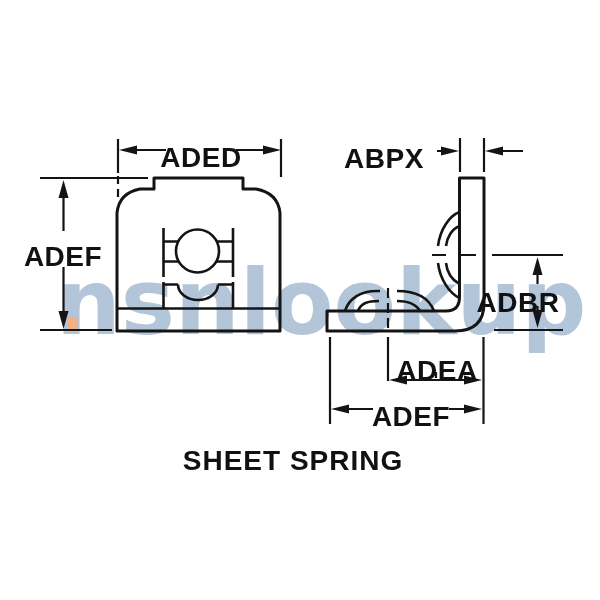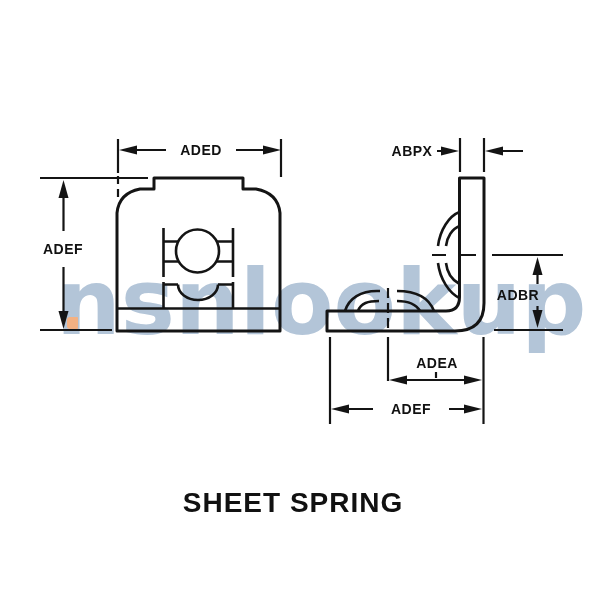--- a/index.html
+++ b/index.html
@@ -5,24 +5,24 @@
   html,body{margin:0;padding:0;background:#fff;}
   #stage{position:relative;width:600px;height:600px;background:#ffffff;overflow:hidden;
          font-family:"Liberation Sans","DejaVu Sans",sans-serif;}
   #watermark{position:absolute;left:56px;top:257px;font-size:91px;line-height:1;
              font-weight:700;color:#b3c5d8;letter-spacing:0px;white-space:nowrap;z-index:1;
              font-family:"DejaVu Sans","Liberation Sans",sans-serif;}
   #wm-accent{position:absolute;left:67px;top:317px;width:11px;height:12px;
              background:#f3b183;border-radius:3px 1px 1px 3px;z-index:1;}
   svg#linework{position:absolute;left:0;top:0;z-index:2;}
   .dim-label{position:absolute;transform:translate(-50%,-50%);font-weight:700;
-             font-size:14px;color:#111;letter-spacing:0.5px;white-space:nowrap;z-index:3;}
+             font-size:28px;color:#111;letter-spacing:0.5px;white-space:nowrap;z-index:3;margin-top:8px;}
   #drawing-title{position:absolute;left:293px;top:461px;transform:translate(-50%,-50%);
              font-weight:700;font-size:28px;color:#111;letter-spacing:1px;
-             white-space:nowrap;z-index:3;margin-top:42px;}
+             white-space:nowrap;z-index:3;}
   path,line,circle{fill:none;stroke:#141414;}
   .outline{stroke-width:3;stroke-linejoin:round;}
   .detail{stroke-width:2.6;}
   .dim{stroke-width:2.2;}
   .arrow{fill:#141414;stroke:none;}
 </style>
 </head>
 <body>
 
 <div id="stage">
@@ -106,19 +106,19 @@
 
       <path class="dim" d="M330,337 V424"></path>
       <path class="dim" d="M348,409 H373 M449,409 H465"></path>
       <polygon class="arrow" points="331,409 349,404.5 349,413.5"></polygon>
       <polygon class="arrow" points="482,409 464,404.5 464,413.5"></polygon>
     </g>
   </svg>
 
   <span class="dim-label" style="left:201px;top:150px;">ADED</span>
   <span class="dim-label" style="left:63px;top:249px;">ADEF</span>
-  <span class="dim-label" style="left:412px;top:151px;">ABPX</span>
+  <span class="dim-label" style="left:384px;top:151px;">ABPX</span>
   <span class="dim-label" style="left:518px;top:295px;">ADBR</span>
   <span class="dim-label" style="left:437px;top:363px;">ADEA</span>
   <span class="dim-label" style="left:411px;top:409px;">ADEF</span>
 
   <div id="drawing-title">SHEET SPRING</div>
 </div>
 
 </body></html>

